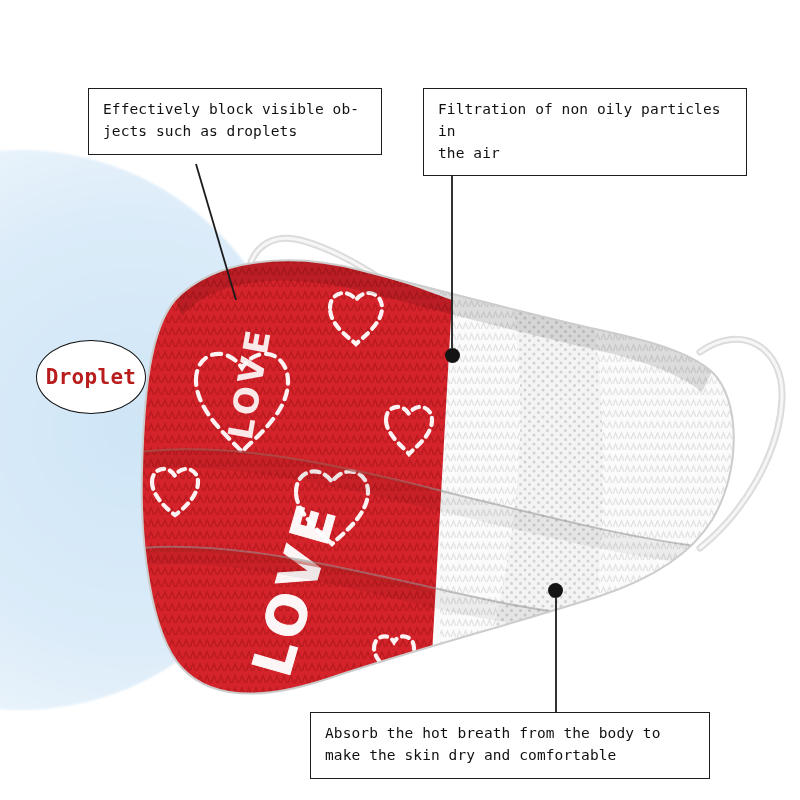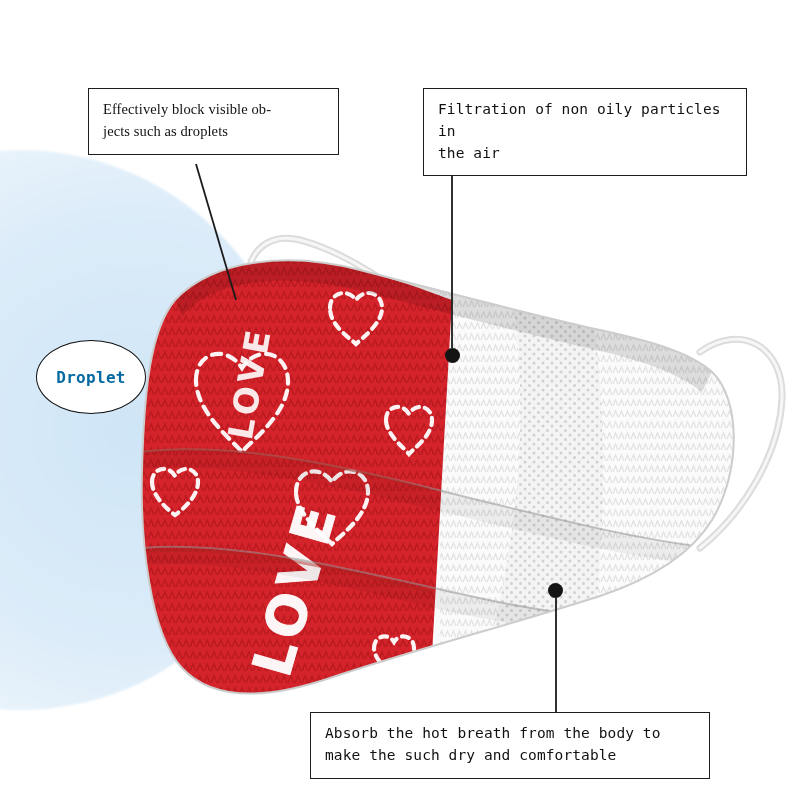--- a/index.html
+++ b/index.html
@@ -34,21 +34,21 @@
     box-sizing: border-box;
     border: 1px solid #1d1d1d;
     background: #ffffff;
     color: #111111;
     font-size: 14.5px;
     line-height: 1.5;
     padding: 10px 12px 11px 14px;
     letter-spacing: 0.1px;
     white-space: pre-line;
   }
-  #callout-droplets { left: 88px;  top: 88px;  width: 251px; font-family: Liberation Serif, serif; }
+  #callout-droplets { left: 88px;  top: 88px;  width: 294px; }
   #callout-filtration { left: 423px; top: 88px;  width: 324px; }
   #callout-absorb   { left: 310px; top: 712px; width: 400px; }
 
   .dot {
     position: absolute;
     width: 15px;
     height: 15px;
     border-radius: 50%;
     background: #141414;
   }
@@ -59,23 +59,23 @@
     left: 36px;
     top: 340px;
     width: 108px;
     height: 72px;
     border: 1.6px solid #111111;
     border-radius: 50%;
     background: #ffffff;
     display: flex;
     align-items: center;
     justify-content: center;
-    font-size: 16px;
+    font-size: 21px;
     font-weight: bold;
-    color: #0369a1;
+    color: #b91c1c;
     letter-spacing: 0.3px;
   }
 
   
   #mask-wrap { position: absolute; left: 0; top: 0; width: 800px; height: 800px; }
 </style>
 </head>
 <body>
 
 <div id="stage">
@@ -220,19 +220,19 @@
   <div class="dot" style="left:445px;top:348px;"></div>
   <div class="dot" style="left:548px;top:583px;"></div>
 
   <div class="callout" id="callout-droplets">Effectively block visible ob-
 jects such as droplets</div>
 
   <div class="callout" id="callout-filtration">Filtration of non oily particles in
 the air</div>
 
   <div class="callout" id="callout-absorb">Absorb the hot breath from the body to
-make the such dry and comfortable</div>
+make the skin dry and comfortable</div>
 
   <div class="droplet-badge">
     <span>Droplet</span>
   </div>
 
 </div>
 
 </body></html>

